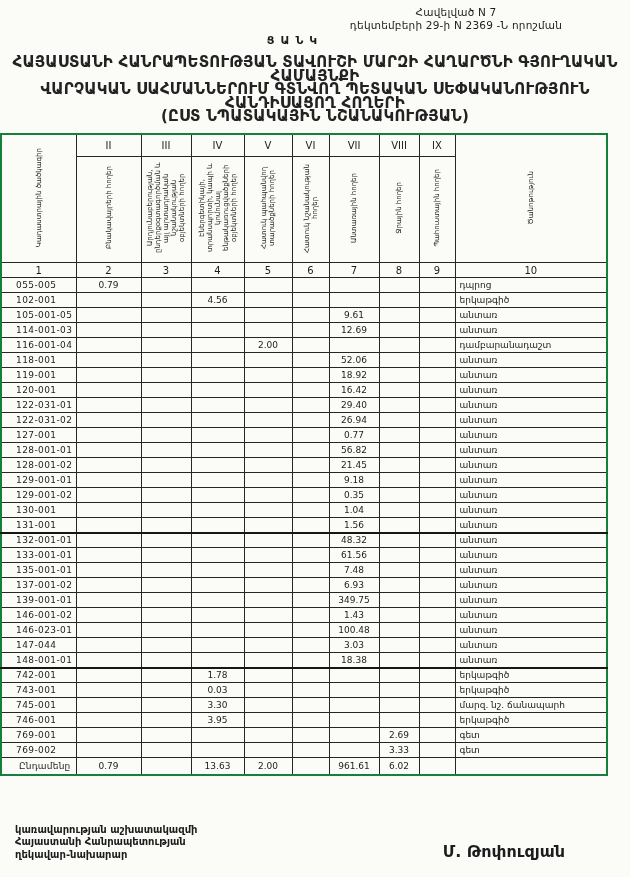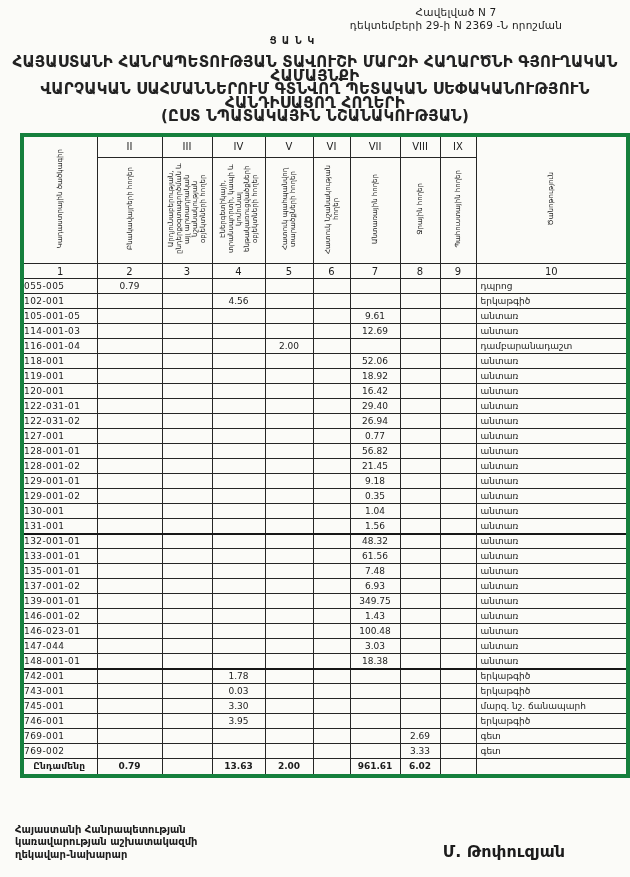--- a/index.html
+++ b/index.html
@@ -25,39 +25,38 @@
   }
 
   
   .doc-type {
     margin-top:3px;
     text-align:center;
     margin-right:40px;
     font-size:11px;
     font-weight:bold;
     letter-spacing:6px;
-    font-family:Liberation Mono, monospace;
   }
 
   .title {
     margin-top:9px;
     text-align:center;
     font-size:15px;
     font-weight:bold;
     line-height:13.5px;
     letter-spacing:0.2px;
     color:#222;
   }
 
   table.land {
     border-collapse:collapse;
     table-layout:fixed;
-    margin:9px 0 0 20px;
+    margin:9px 0 0 0;
     width:606px;
-    border:4px solid #15803d;
+    border:2px solid #15803d;
   }
   table.land th, table.land td {
     border:1px solid #262626;
     padding:0 2px;
     overflow:hidden;
     white-space:nowrap;
   }
   tr.roman-row th { height:23px; font-size:10px; font-weight:normal; text-align:center; }
   tr.vert-row th  { height:106px; vertical-align:middle; text-align:center; font-weight:normal; }
   tr.num-row td   { height:15px; text-align:center; font-size:10px; }
@@ -69,27 +68,27 @@
     font-size:7px;
     line-height:8px;
     font-weight:normal;
     max-height:98px;
     white-space:normal;
     text-align:center;
   }
   .vtext.tall { max-height:122px; }
 
   tbody.data td { height:15px; font-size:9px; }
-  tbody.data td.code { text-align:left; padding-left:0; letter-spacing:0.4px; }
+  tbody.data td.code { text-align:left; padding-left:14px; letter-spacing:0.4px; }
   tbody.data td.num  { text-align:center; }
   tbody.data td.note { text-align:left; padding-left:4px; }
   
   tbody.data tr:nth-child(18) td { border-top:2px solid #161616; }
   tbody.data tr:nth-child(27) td { border-top:2px solid #161616; }
-  tbody.data tr.total td { border-top:1.5px solid #161616; height:17px;font-weight:bold; }
+  tbody.data tr.total td { border-top:1.5px solid #161616; height:17px; }
   tbody.data tr.total td.code { text-align:center; letter-spacing:0.2px; }
 
   .footer {
     position:absolute;
     left:15px; right:30px; bottom:16px;
     display:flex;
     justify-content:space-between;
     align-items:flex-end;
   }
   .footer .block { font-size:10px; font-weight:bold; line-height:12.5px; }
@@ -557,20 +556,20 @@
           <td class="num">961.61</td>
           <td class="num">6.02</td>
           <td class="num"></td>
           <td class="note"></td>
         </tr>
       </tbody>
   </table>
 
   <div class="footer">
     <div class="block">
+      <div>կառավարության աշխատակազմի</div>
       <div>Հայաստանի Հանրապետության</div>
-      <div>կառավարության աշխատակազմի</div>
       <div>ղեկավար-նախարար</div>
     </div>
     <div class="sig">Մ. Թոփուզյան</div>
   </div>
 
 </div>
 
 </body></html>

